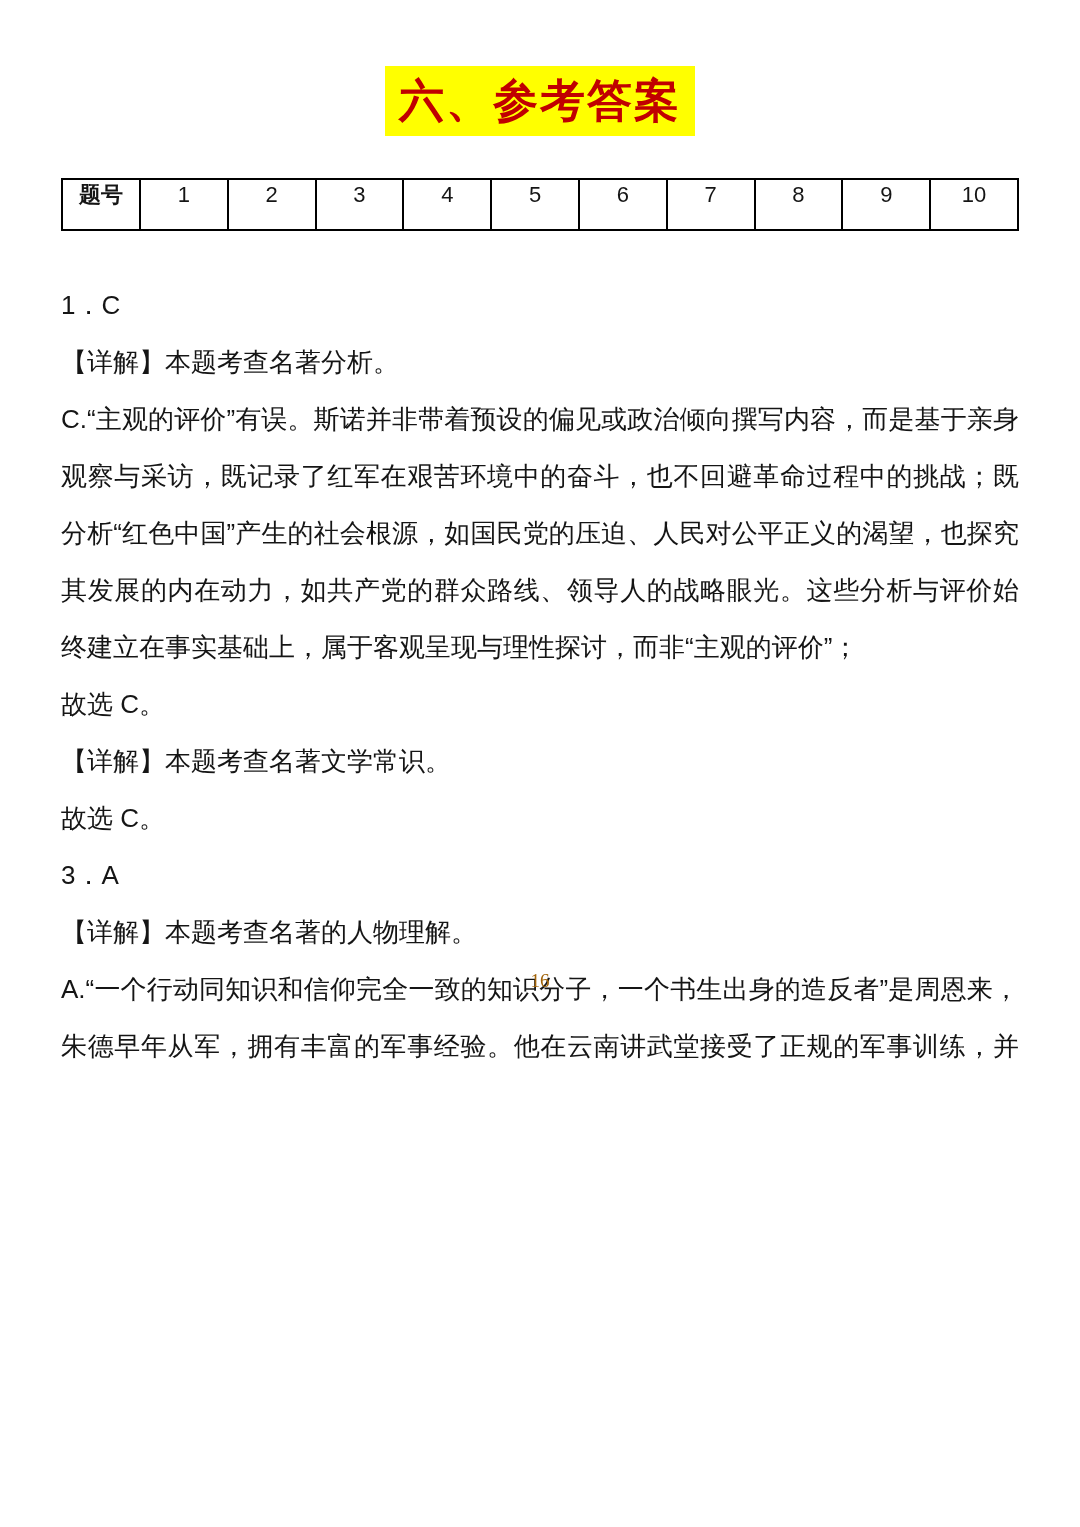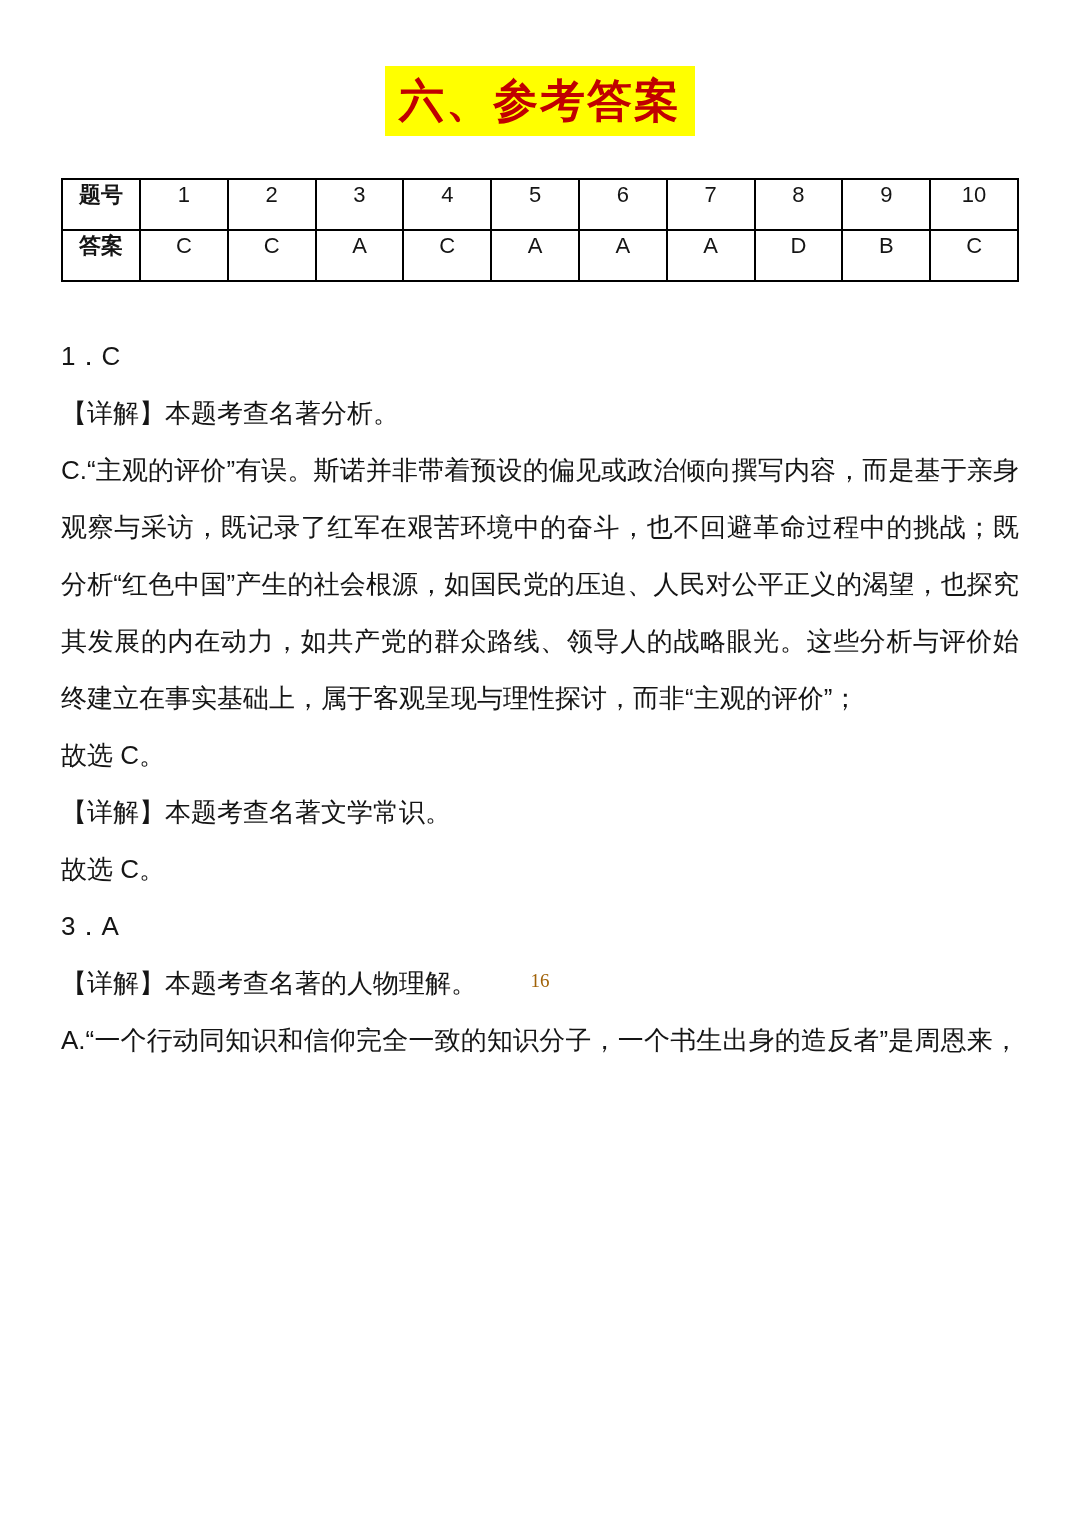--- a/index.html
+++ b/index.html
@@ -91,33 +91,20 @@
         <td>2</td>
         <td>3</td>
         <td>4</td>
         <td>5</td>
         <td>6</td>
         <td>7</td>
         <td>8</td>
         <td>9</td>
         <td>10</td>
       </tr>
-      <tr>
-        <td class="row-label">答案</td>
-        <td>C</td>
-        <td>C</td>
-        <td>A</td>
-        <td>C</td>
-        <td>A</td>
-        <td>A</td>
-        <td>A</td>
-        <td>D</td>
-        <td>B</td>
-        <td>C</td>
-      </tr>
     </tbody>
   </table>
 
   <div class="content">
 
     <p>1．C</p>
     <p>【详解】本题考查名著分析。</p>
     <p class="body-par">C.“主观的评价”有误。斯诺并非带着预设的偏见或政治倾向撰写内容，而是基于亲身观察与采访，既记录了红军在艰苦环境中的奋斗，也不回避革命过程中的挑战；既分析“红色中国”产生的社会根源，如国民党的压迫、人民对公平正义的渴望，也探究其发展的内在动力，如共产党的群众路线、领导人的战略眼光。这些分析与评价始终建立在事实基础上，属于客观呈现与理性探讨，而非“主观的评价”；</p>
     <p>故选 C。</p>
 

